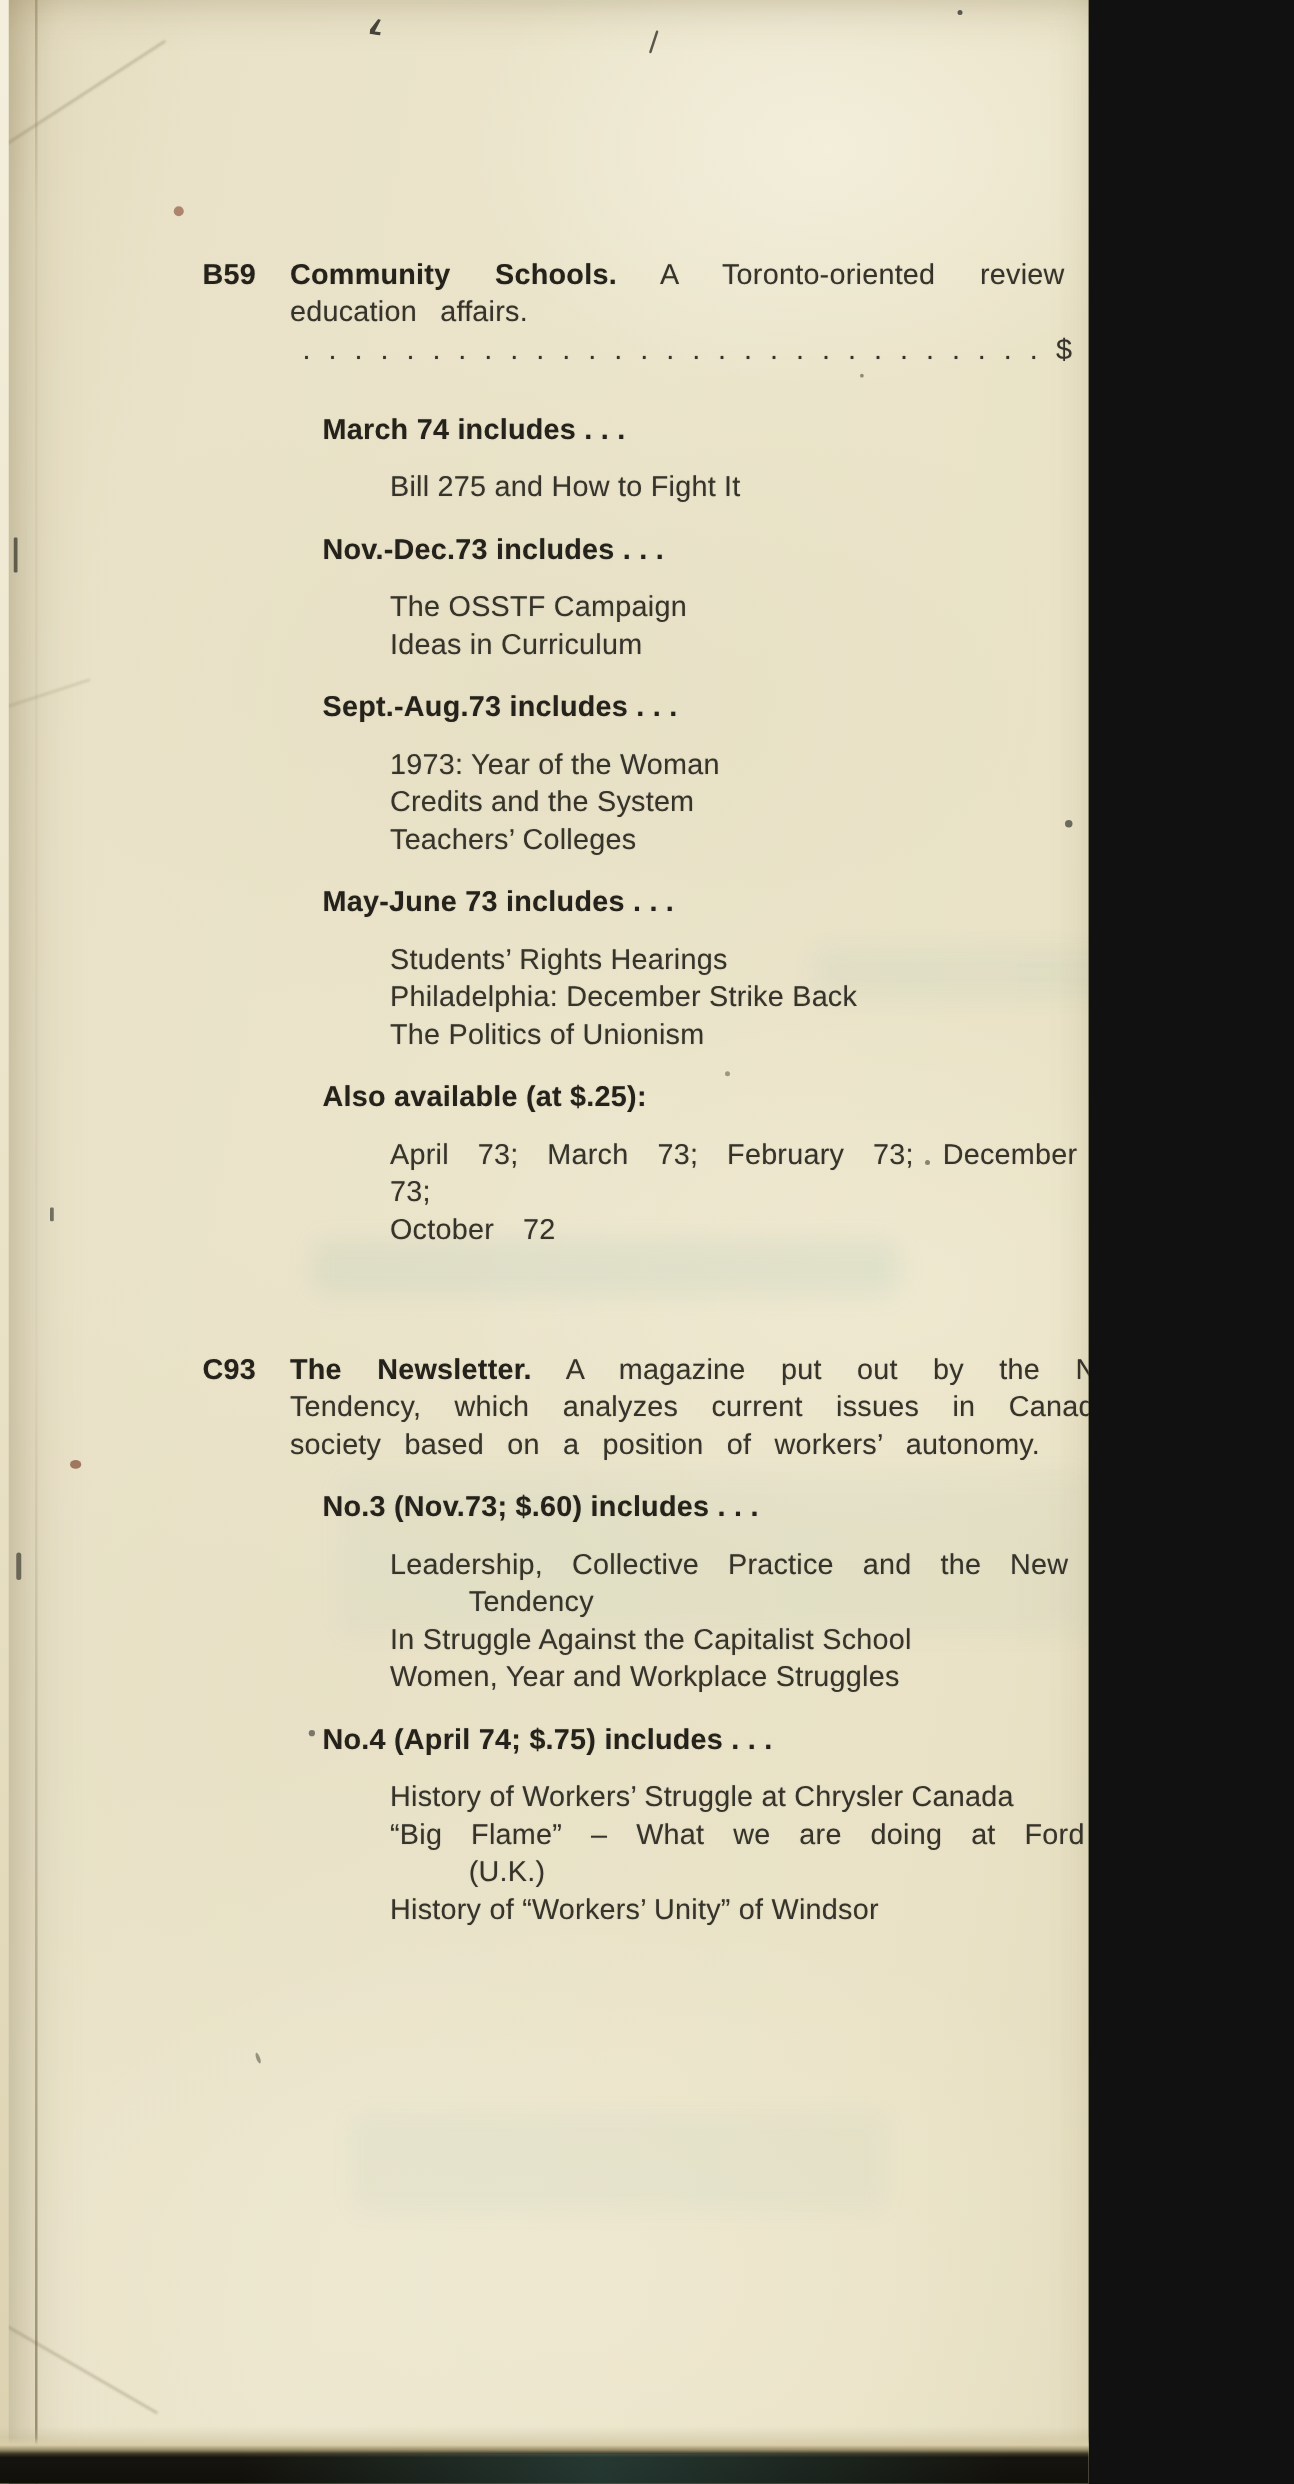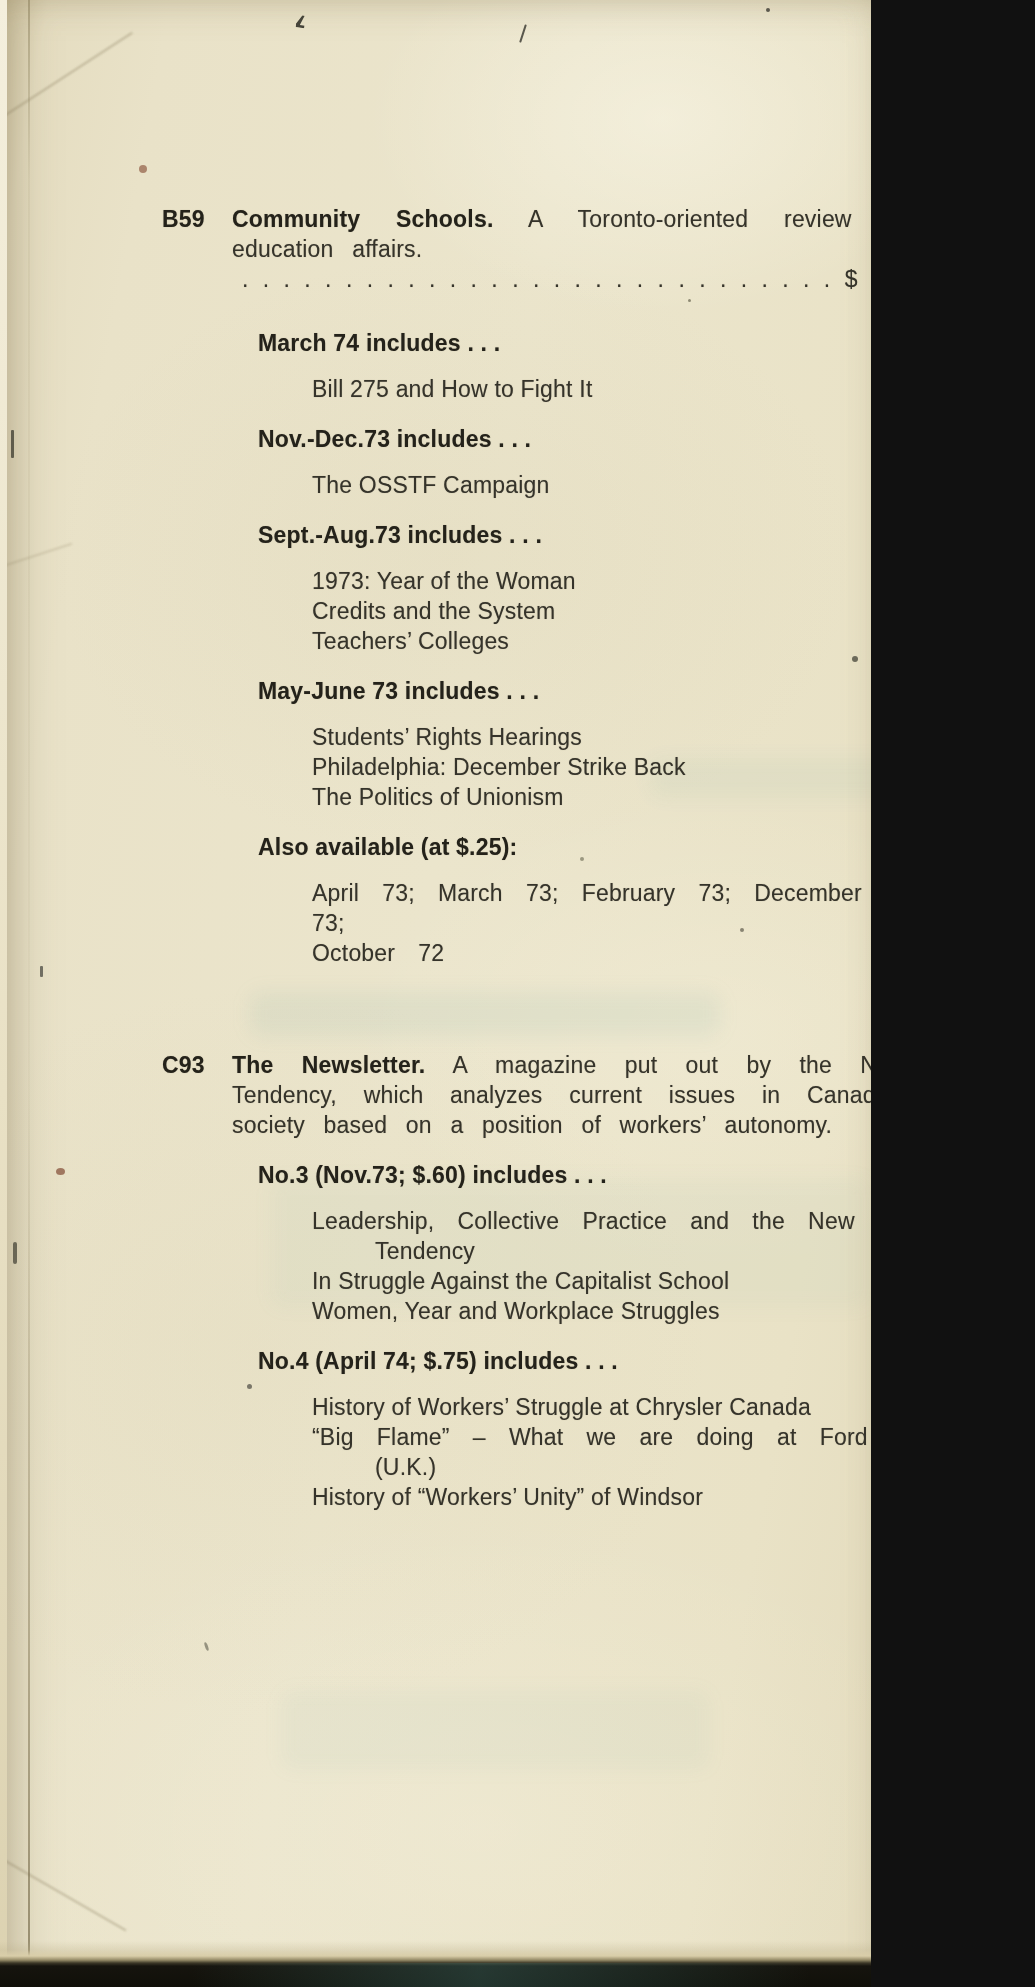--- a/index.html
+++ b/index.html
@@ -153,20 +153,21 @@
           <h3 class="sec-heading">March 74 includes . . .</h3>
           <div class="items">
             <p class="item">Bill 275 and How to Fight It</p>
           </div>
         </div>
 
         <div class="section">
           <h3 class="sec-heading">Nov.-Dec.73 includes . . .</h3>
           <div class="items">
             <p class="item">The OSSTF Campaign</p>
+            <p class="item">Ideas in Curriculum</p>
           </div>
         </div>
 
         <div class="section">
           <h3 class="sec-heading">Sept.-Aug.73 includes . . .</h3>
           <div class="items">
             <p class="item">1973: Year of the Woman</p>
             <p class="item">Credits and the System</p>
             <p class="item">Teachers’ Colleges</p>
           </div>

